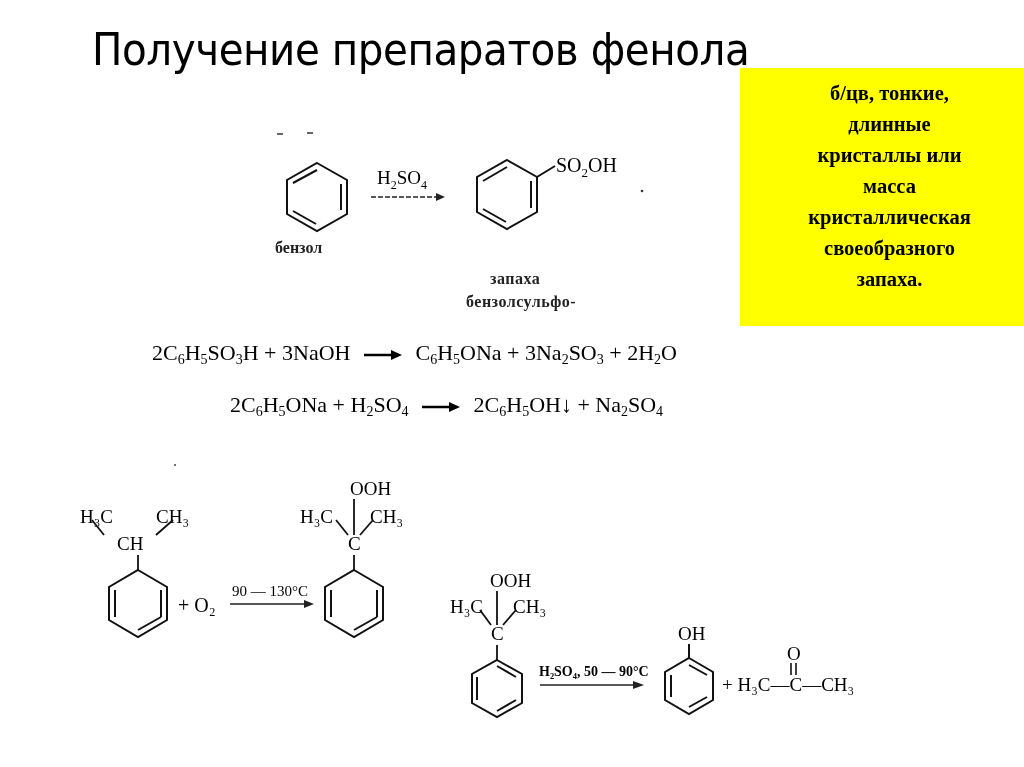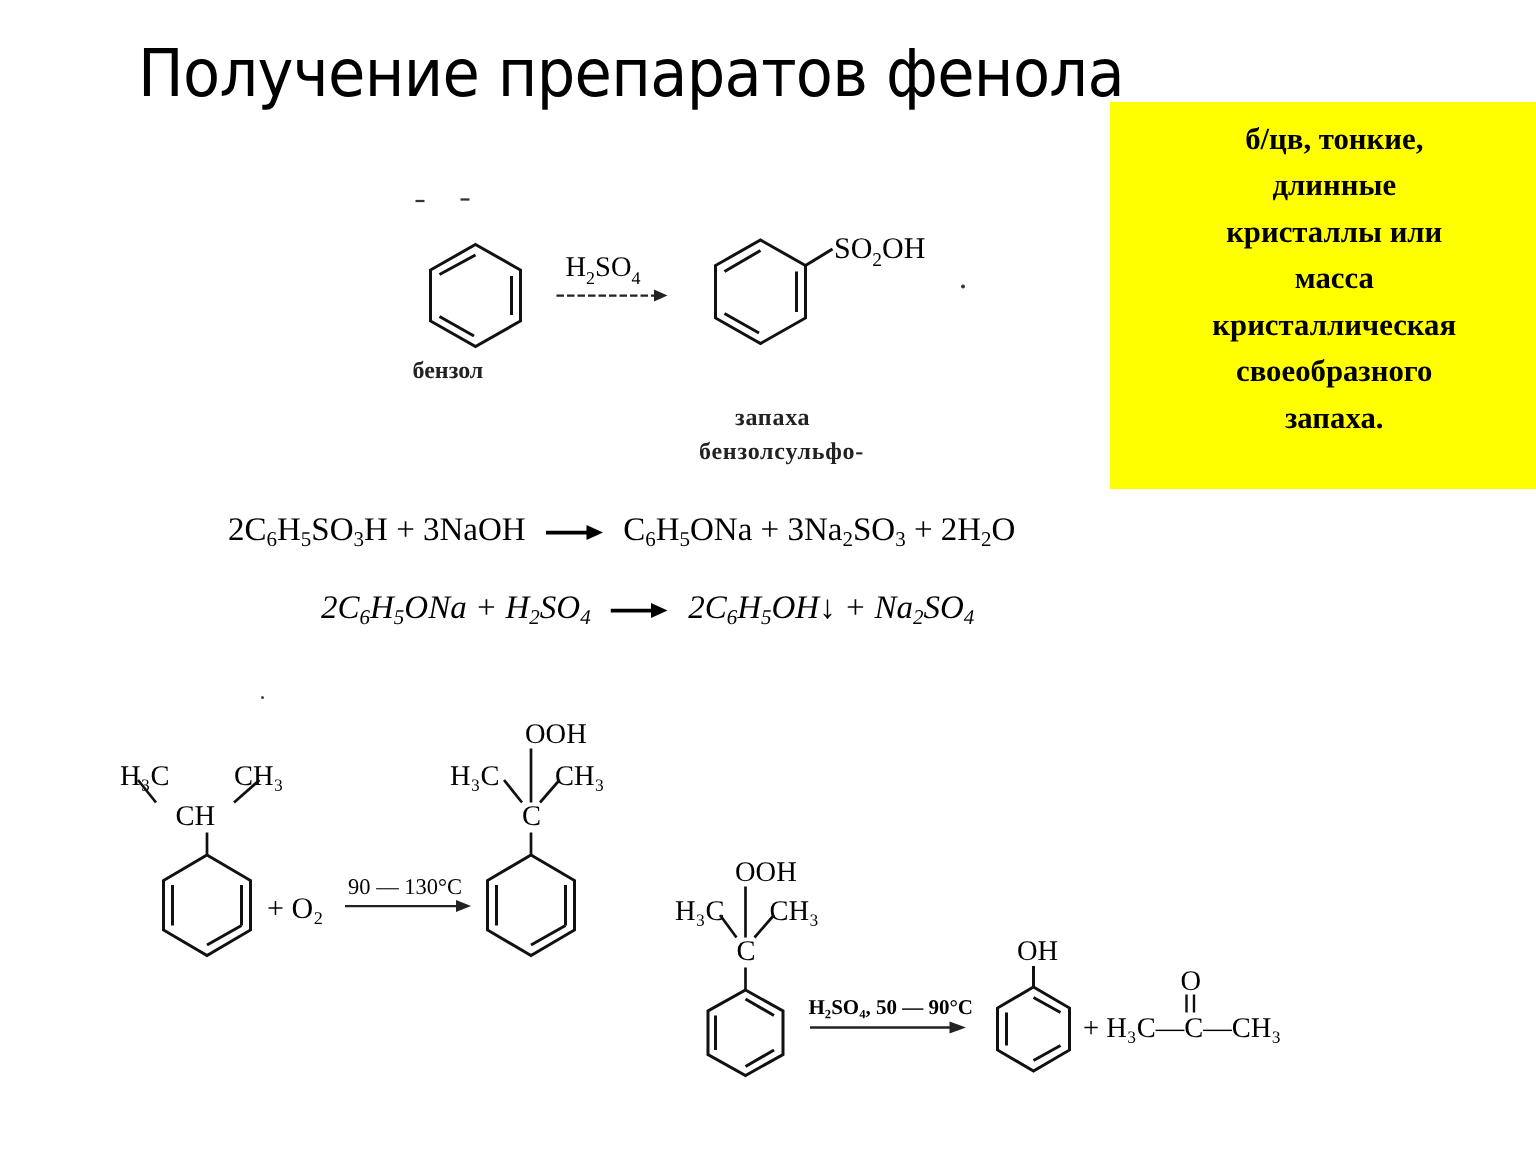--- a/index.html
+++ b/index.html
@@ -63,21 +63,21 @@
 
 <div class="eq" style="left:152px; top:340px;">
   <span><span>2C</span><sub>6</sub><span>H</span><sub>5</sub><span>SO</span><sub>3</sub><span>H + 3NaOH</span></span>
   <svg class="arrow-inline" viewBox="0 0 38 10" style="position:relative;">
       <line x1="0" y1="5" x2="30" y2="5" stroke="#000" stroke-width="2.5"></line>
       <polygon points="38,5 27,0 27,10" fill="#000"></polygon>
     </svg>
   <span><span>C</span><sub>6</sub><span>H</span><sub>5</sub><span>ONa + 3Na</span><sub>2</sub><span>SO</span><sub>3</sub><span> + 2H</span><sub>2</sub><span>O</span></span>
 </div>
 
-<div class="eq" style="left:214px; top:392px;font-style:italic;">
+<div class="eq" style="left:230px; top:392px;">
   <span><span>2C</span><sub>6</sub><span>H</span><sub>5</sub><span>ONa + H</span><sub>2</sub><span>SO</span><sub>4</sub></span>
   <svg class="arrow-inline" viewBox="0 0 38 10" style="position:relative;">
       <line x1="0" y1="5" x2="30" y2="5" stroke="#000" stroke-width="2.5"></line>
       <polygon points="38,5 27,0 27,10" fill="#000"></polygon>
     </svg>
   <span><span>2C</span><sub>6</sub><span>H</span><sub>5</sub><span>OH↓ + Na</span><sub>2</sub><span>SO</span><sub>4</sub></span>
 </div>
 
 <svg class="chem" style="left:60px; top:455px;" width="360" height="200" viewBox="0 0 360 200">
   <circle cx="115" cy="10" r="1" fill="#444"></circle>

